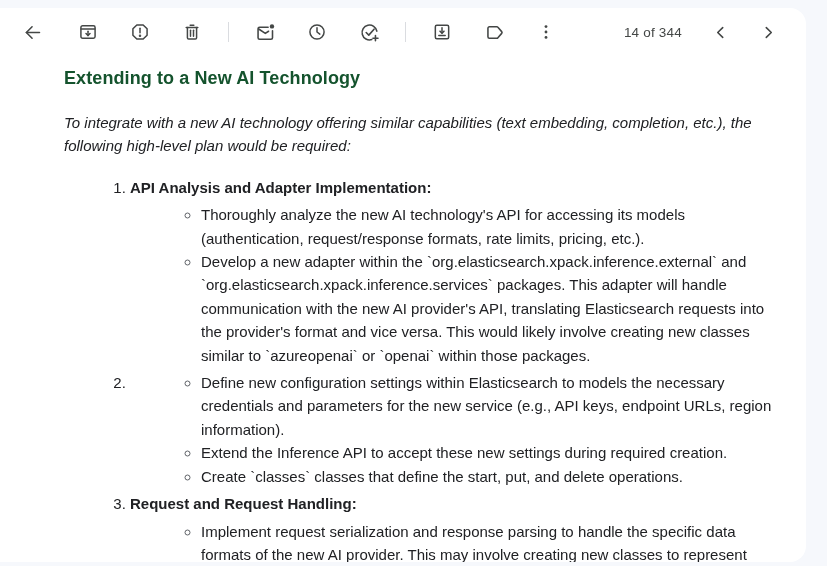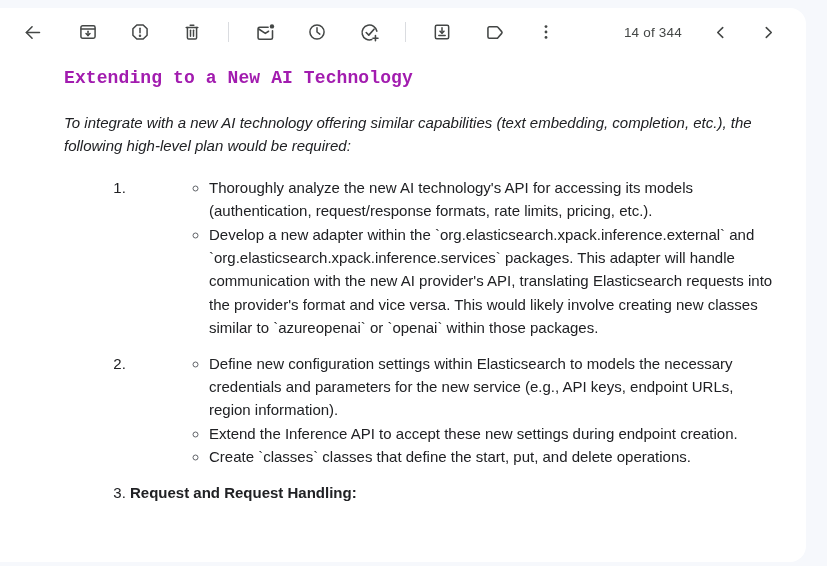--- a/index.html
+++ b/index.html
@@ -29,31 +29,31 @@
   .counter{
     margin-left:auto;color:#444746;font-size:13.5px;letter-spacing:.2px;
     white-space:nowrap;margin-right:18px;
   }
   
   .content{
     margin-left:64px;width:727px;color:#202124;
     font-size:15px;line-height:23.4px;
   }
   .content h2{
-    font-size:18px;line-height:21px;margin:12px 0 0 0;color:#a21caf;
-    font-weight:bold;letter-spacing:.1px;font-family:Liberation Mono, monospace;
+    font-size:18px;line-height:21px;margin:12px 0 0 0;color:#14532d;
+    font-weight:bold;letter-spacing:.1px;
   }
   .intro{margin:22px 0 0 0;font-style:italic;}
   ol.plan{
     margin:18px 0 0 0;padding:0 0 0 66px;list-style:decimal outside;
   }
   ol.plan > li::marker{font-weight:normal;color:#202124;}
   ol.plan .item-title{font-weight:bold;}
   ol.plan ul{
-    margin:12px;padding:0 0 0 67px;list-style:circle outside;
+    margin:4px;padding:0 0 0 67px;list-style:circle outside;
   }
   ol.plan ul li::marker{color:#5f6368;}
 </style>
 </head>
 <body>
 
 <div class="card">
 
   <div class="toolbar">
 
@@ -179,26 +179,28 @@
         </svg>
       </span>
     </button>
 
   </div>
 
   <div class="content">
     <h2>Extending to a New AI Technology</h2>
     <p class="intro">To integrate with a new AI technology offering similar capabilities (text embedding, completion, etc.), the following high-level plan would be required:</p>
     <ol class="plan" id="plan-list">
-        <li><ul>
+        <li><span class="item-title">API Analysis and Adapter Implementation:</span><ul>
             <li>Thoroughly analyze the new AI technology's API for accessing its models (authentication, request/response formats, rate limits, pricing, etc.).</li>
             <li>Develop a new adapter within the `org.elasticsearch.xpack.inference.external` and `org.elasticsearch.xpack.inference.services` packages. This adapter will handle communication with the new AI provider's API, translating Elasticsearch requests into the provider's format and vice versa. This would likely involve creating new classes similar to `azureopenai` or `openai` within those packages.</li>
           </ul></li>
         <li><ul>
             <li>Define new configuration settings within Elasticsearch to models the necessary credentials and parameters for the new service (e.g., API keys, endpoint URLs, region information).</li>
-            <li>Extend the Inference API to accept these new settings during endpoint creation.</li>
+            <li>Extend the Inference API to accept these new settings during required creation.</li>
             <li>Create `classes` classes that define the start, put, and delete operations.</li>
           </ul></li>
-        <li><span class="item-title">Request and Request Handling:</span></li>
+        <li><span class="item-title">Request and Request Handling:</span><ul>
+            <li>Implement request serialization and response parsing to handle the specific data formats of the new AI provider. This may involve creating new classes to represent</li>
+          </ul></li>
       </ol>
   </div>
 
 </div>
 
 </body></html>

